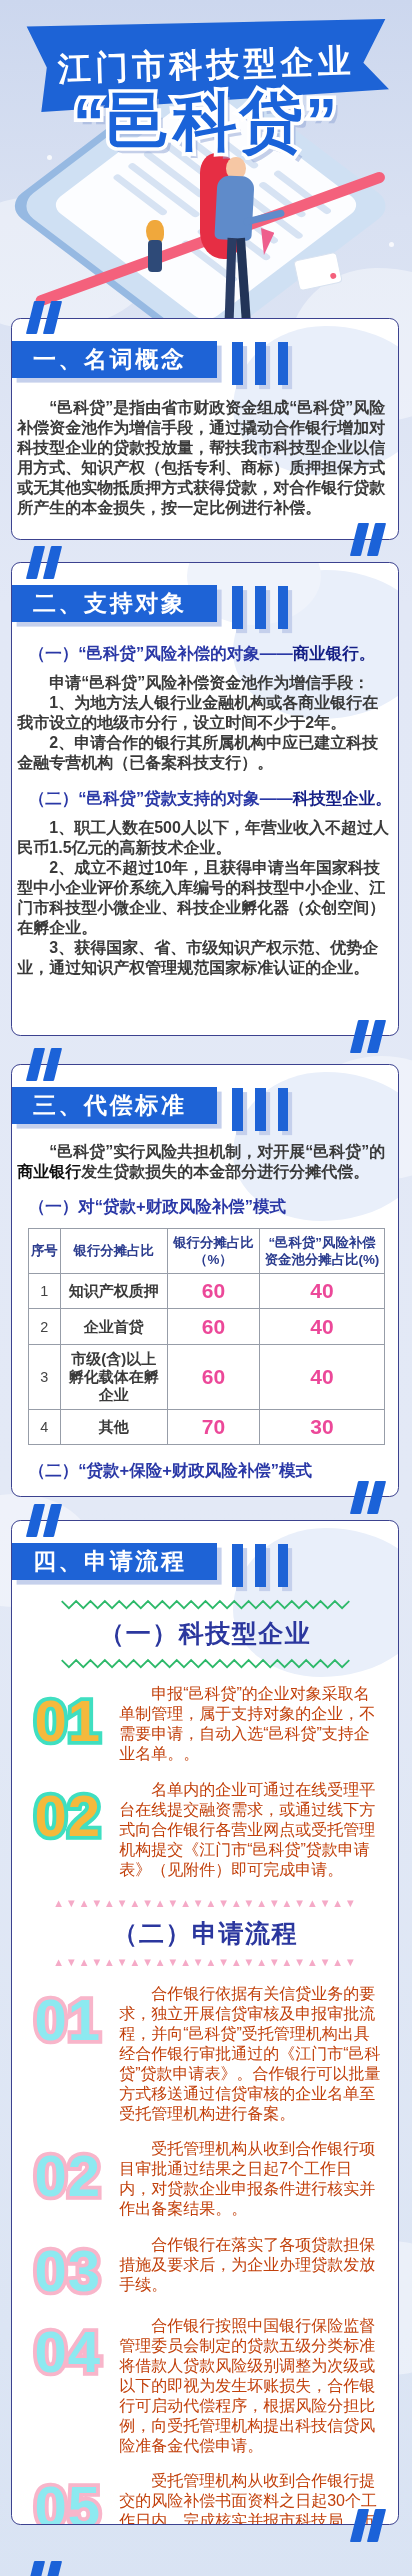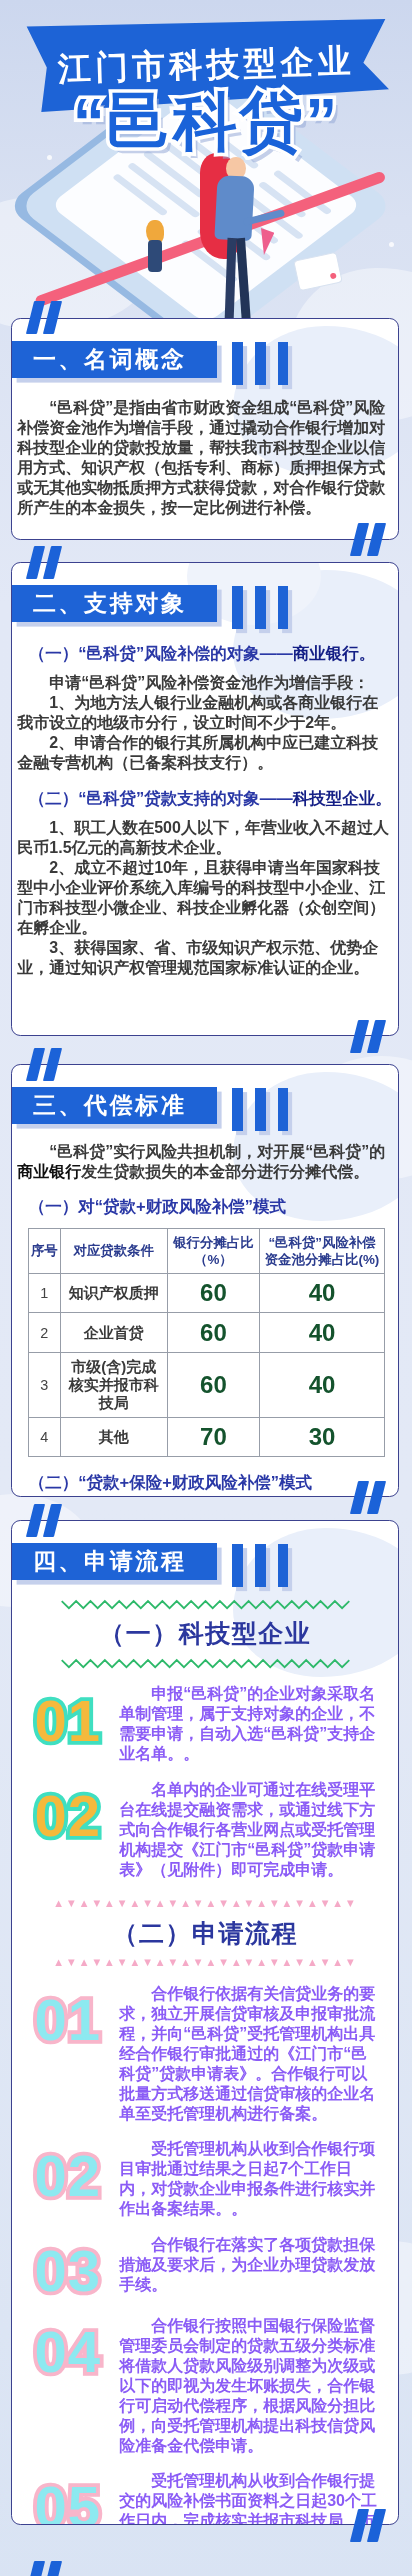--- a/index.html
+++ b/index.html
@@ -85,37 +85,37 @@
   .subhead{font-size:16.5px;font-weight:bold;color:#2a38a6;padding:0 16.5px;margin:14.4px 0 8.2px;white-space:nowrap;}
   .subhead b{color:#141f86;}
   .strong-dark{color:#111111;}
 
   
   table.comp{border-collapse:collapse;margin:9.3px 15.5px 0;width:357px;background:#ffffff;}
   table.comp th,table.comp td{border:1px solid #979da8;text-align:center;vertical-align:middle;}
   table.comp th{color:#2b3c8e;font-size:13.4px;line-height:17px;font-weight:bold;padding:5.2px 2.1px;}
   td.td-no{font-size:14.4px;color:#444444;font-weight:normal;padding:5.2px 1px;}
   td.td-cond{font-size:15px;line-height:18px;color:#3a3a3a;font-weight:bold;padding:5.2px 3.1px;}
-  td.td-num{font-size:24px;color:#14532d;font-weight:bold;padding:5.2px 1px;}
+  td.td-num{font-size:21px;color:#ec4899;font-weight:bold;padding:5.2px 1px;}
   .col-no{width:9%;} .col-cond{width:30%;} .col-bank{width:26%;} .col-pool{width:35%;}
 
   
   .center-head{text-align:center;font-size:25px;font-weight:bold;color:#2b379e;letter-spacing:1.5px;margin:7.2px 0;}
   .zigzag{display:block;margin:12.4px auto 0;}
   .tri-div{text-align:center;color:#f5aac7;font-size:11.3px;letter-spacing:1.5px;line-height:1;margin-top:18.5px;}
   .step{display:flex;gap:13.4px;padding:0 17.5px;margin-top:15.5px;align-items:flex-start;}
   .step-num{position:relative;min-width:76px;text-align:center;font-size:58px;font-weight:bold;
     line-height:1;letter-spacing:1px;margin-top:7.2px;}
   .step-num::before,.step-num::after{content:attr(data-n);position:absolute;left:0;top:0;width:100%;}
   .step-num::after{-webkit-text-stroke:14.4px #ffffff;z-index:0;}
   .numA::before{-webkit-text-stroke:7.7px #3fdfc1;z-index:1;}
   .numA span{position:relative;z-index:2;color:#f5b93c;}
   .numB::before{-webkit-text-stroke:7.7px #f8b5ca;z-index:1;}
   .numB span{position:relative;z-index:2;color:#8de9f0;}
-  .step-text{flex:1;font-size:16px;line-height:20px;font-weight:bold;color:#8b5cf6;text-indent:2em;}
+  .step-text{flex:1;font-size:16px;line-height:20px;font-weight:normal;color:#c2410c;text-indent:2em;}
 </style>
 </head>
 <body>
 
 <div class="page">
 
   <div class="bgblob bb1"></div>
   <div class="bgblob bb2"></div>
   <div class="bgblob bb3"></div>
   <div class="bgblob bb4"></div>
@@ -253,39 +253,39 @@
       <table class="comp">
         <colgroup>
             <col class="col-no">
             <col class="col-cond">
             <col class="col-bank">
             <col class="col-pool">
           </colgroup>
         <tbody>
             <tr>
           <th>序号</th>
-          <th>对应贷款条件</th>
+          <th>银行分摊占比</th>
           <th>银行分摊占比（%）</th>
           <th>“邑科贷”风险补偿资金池分摊占比(%)</th>
         </tr>
         <tr>
           <td class="td-no">1</td>
           <td class="td-cond">知识产权质押</td>
           <td class="td-num">60</td>
           <td class="td-num">40</td>
         </tr>
         <tr>
           <td class="td-no">2</td>
           <td class="td-cond">企业首贷</td>
           <td class="td-num">60</td>
           <td class="td-num">40</td>
         </tr>
         <tr>
           <td class="td-no">3</td>
-          <td class="td-cond">市级(含)完成核实并报市科技局</td>
+          <td class="td-cond">市级(含)以上孵化载体在孵企业</td>
           <td class="td-num">60</td>
           <td class="td-num">40</td>
         </tr>
         <tr>
           <td class="td-no">4</td>
           <td class="td-cond">其他</td>
           <td class="td-num">70</td>
           <td class="td-num">30</td>
         </tr>
       </tbody>

